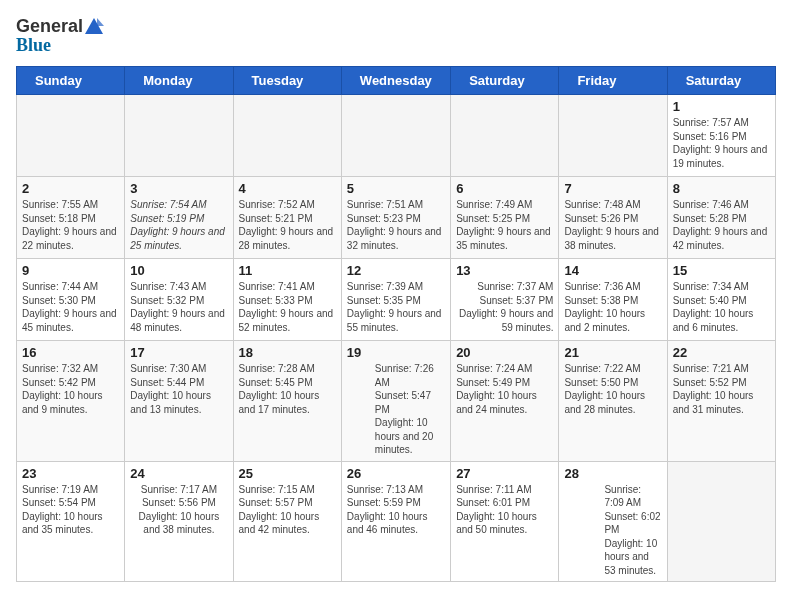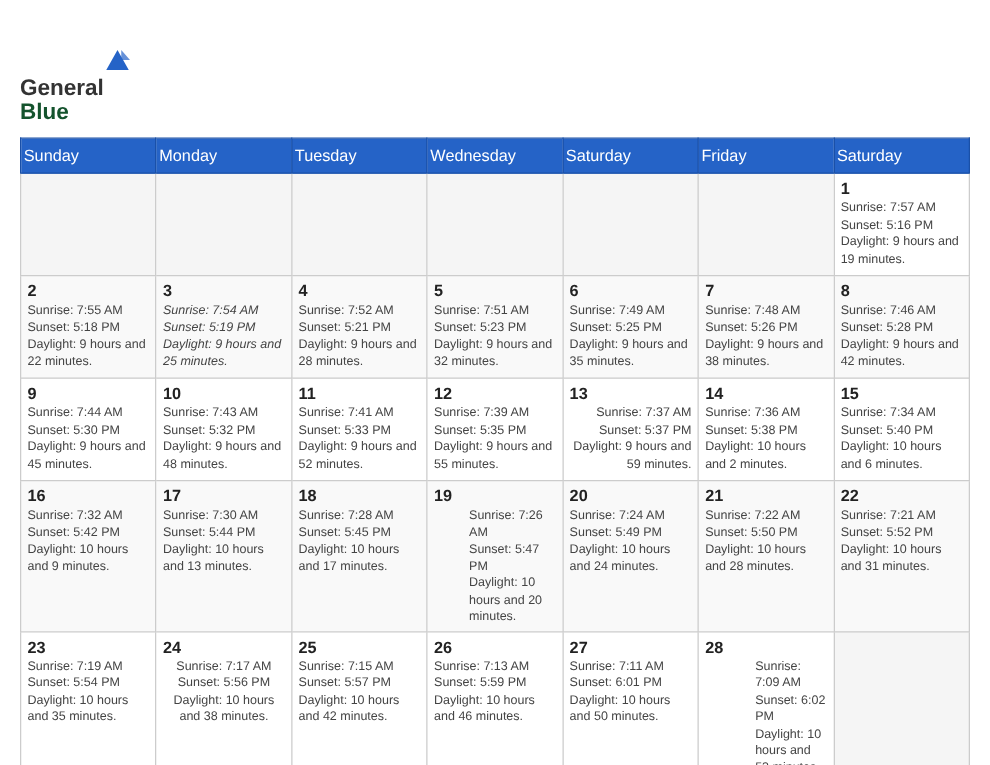--- a/index.html
+++ b/index.html
@@ -35,22 +35,22 @@
     }
     .calendar {
       width: 100%;
       border-collapse: collapse;
       border: 1px solid #ccc;
     }
     .calendar th {
       background: #2563c7;
       color: #fff;
       font-size: 13px;
-      font-weight: normal;
-      padding: 6px 2px;
+      font-weight: bold;
+      padding: 6px 18px;
       text-align: left;
       border: 1px solid #1a50a8;
     }
     .calendar td {
       vertical-align: top;
       border: 1px solid #ccc;
       padding: 4px 5px;
       width: 108px;
       min-height: 80px;
       font-size: 10.5px;
@@ -78,27 +78,27 @@
       height: 82px;
     }
   </style>
 </head>
 <body>
 
 <div class="header">
   <div class="logo">
     <div>
   <div style="display:flex;align-items:center;">
-    <span style="font-size:18px;font-weight:bold;color:#333;margin-top:44px;">General</span>
+    <span style="font-size:18px;font-weight:bold;color:#333;">General</span>
     <svg width="20" height="20" viewBox="0 0 20 20" style="margin-left:1px;">
       <polygon points="10,1 19,17 1,17" fill="#2563c7"></polygon>
       <polygon points="13,1 20,9 13,9" fill="#2563c7" opacity="0.7"></polygon>
     </svg>
   </div>
-  <div style="font-size:18px;font-weight:bold;color:#14532d;margin-top:-2px;">Blue</div>
+  <div style="font-size:18px;font-weight:bold;color:#0369a1;margin-top:-2px;font-family:Liberation Serif, serif;">Blue</div>
 </div>
   </div>
   <div class="title-block">
     <div class="month-title"></div>
     <div class="location"></div>
   </div>
 </div>
 
 <table class="calendar">
   <thead>

